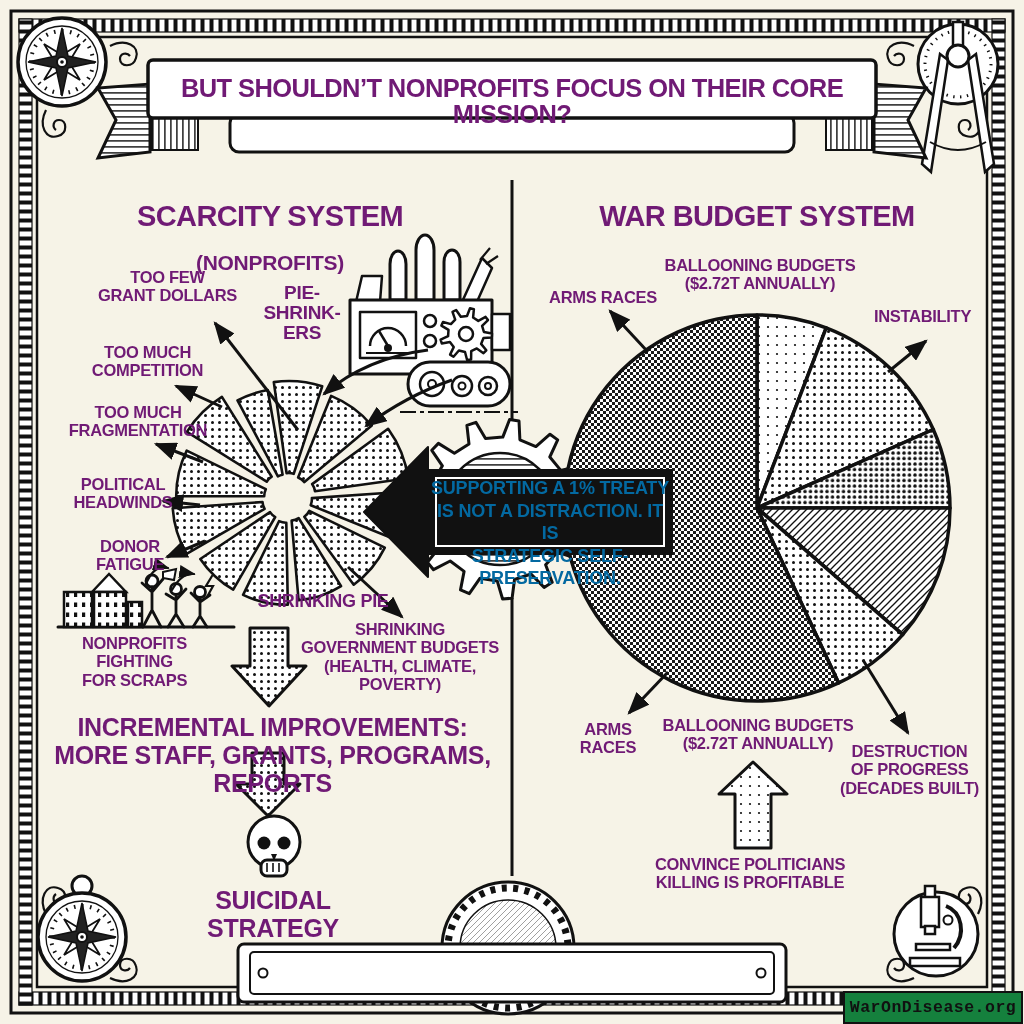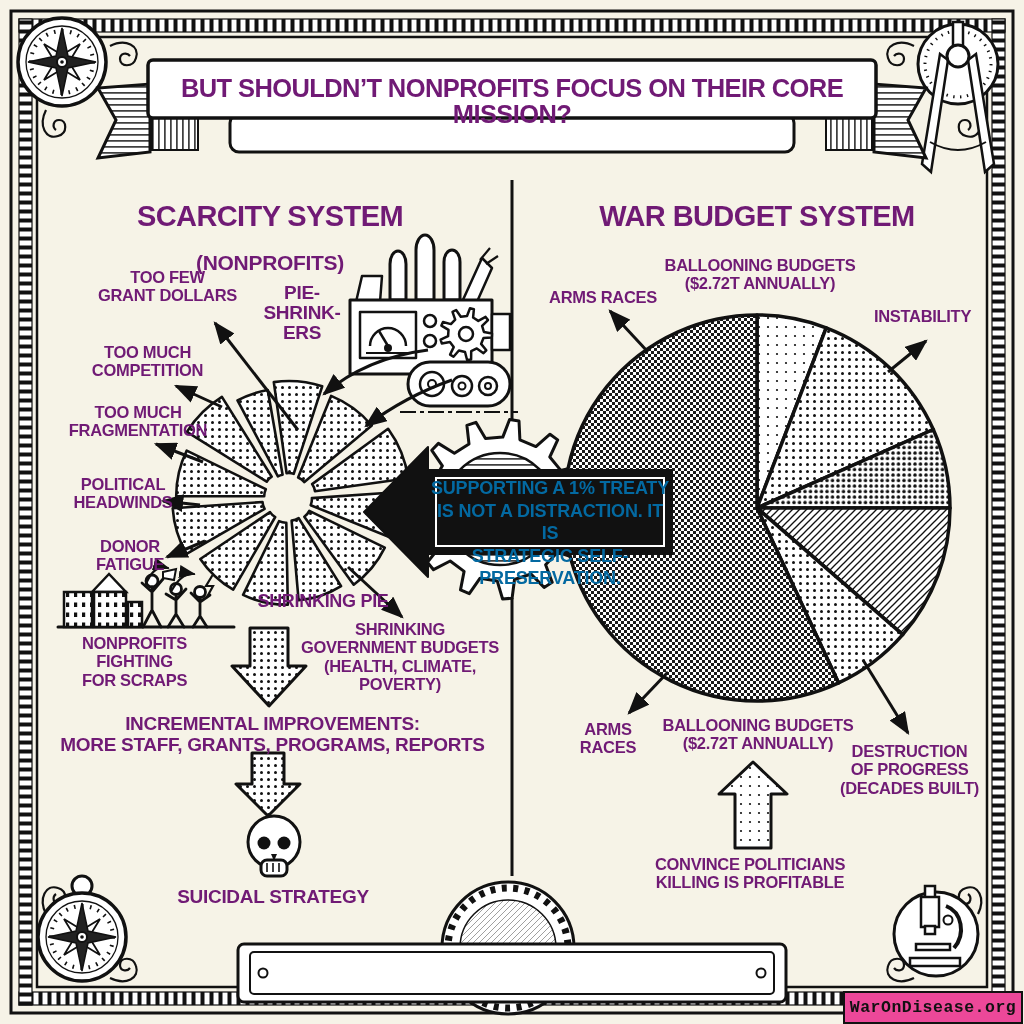--- a/index.html
+++ b/index.html
@@ -3,28 +3,28 @@
 <meta charset="utf-8">
 <style>
   html,body{margin:0;padding:0}
   body{width:1024px;height:1024px;background:#f6f3e7;position:relative;
        font-family:"Liberation Sans",sans-serif;color:#111;overflow:hidden}
   #stage{position:absolute;left:0;top:0;width:1024px;height:1024px}
   svg#art{position:absolute;left:0;top:0;z-index:1}
   .lbl{position:absolute;z-index:2;font-weight:bold;text-align:center;
        white-space:pre-line;line-height:1.12;letter-spacing:-0.3px;
        font-size:16.5px;color:#701a75}
-  .f18{font-size:18px}.f19{font-size:19px}.f20{font-size:19px;line-height:1.05}
+  .f18{font-size:18px}.f19{font-size:25px}.f20{font-size:19px;line-height:1.05}
   .q{font-size:25.5px;letter-spacing:-0.6px;line-height:1}
   .a{font-size:18px;letter-spacing:-0.3px;line-height:1}
   .hdr-title{font-size:29px;line-height:1.02;letter-spacing:-0.6px}
   .hdr-sub{font-size:21px;line-height:1.15}
   .msg{font-size:18px;line-height:22.5px;color:#0369a1;letter-spacing:-0.2px}
   #site-badge{position:absolute;left:843px;top:991px;width:176px;height:29px;z-index:3;
-       background:#ec4899;border:2.5px solid #111;display:flex;align-items:center;justify-content:center;
+       background:#15803d;border:2.5px solid #111;display:flex;align-items:center;justify-content:center;
        font-family:"Liberation Mono",monospace;font-weight:bold;font-size:16.5px;letter-spacing:0.5px}
 </style>
 </head>
 <body>
 
 <div id="stage">
 
 <svg id="art" width="1024" height="1024" viewBox="0 0 1024 1024">
   <defs>
     <pattern id="patCheck" width="6" height="6" patternUnits="userSpaceOnUse">

